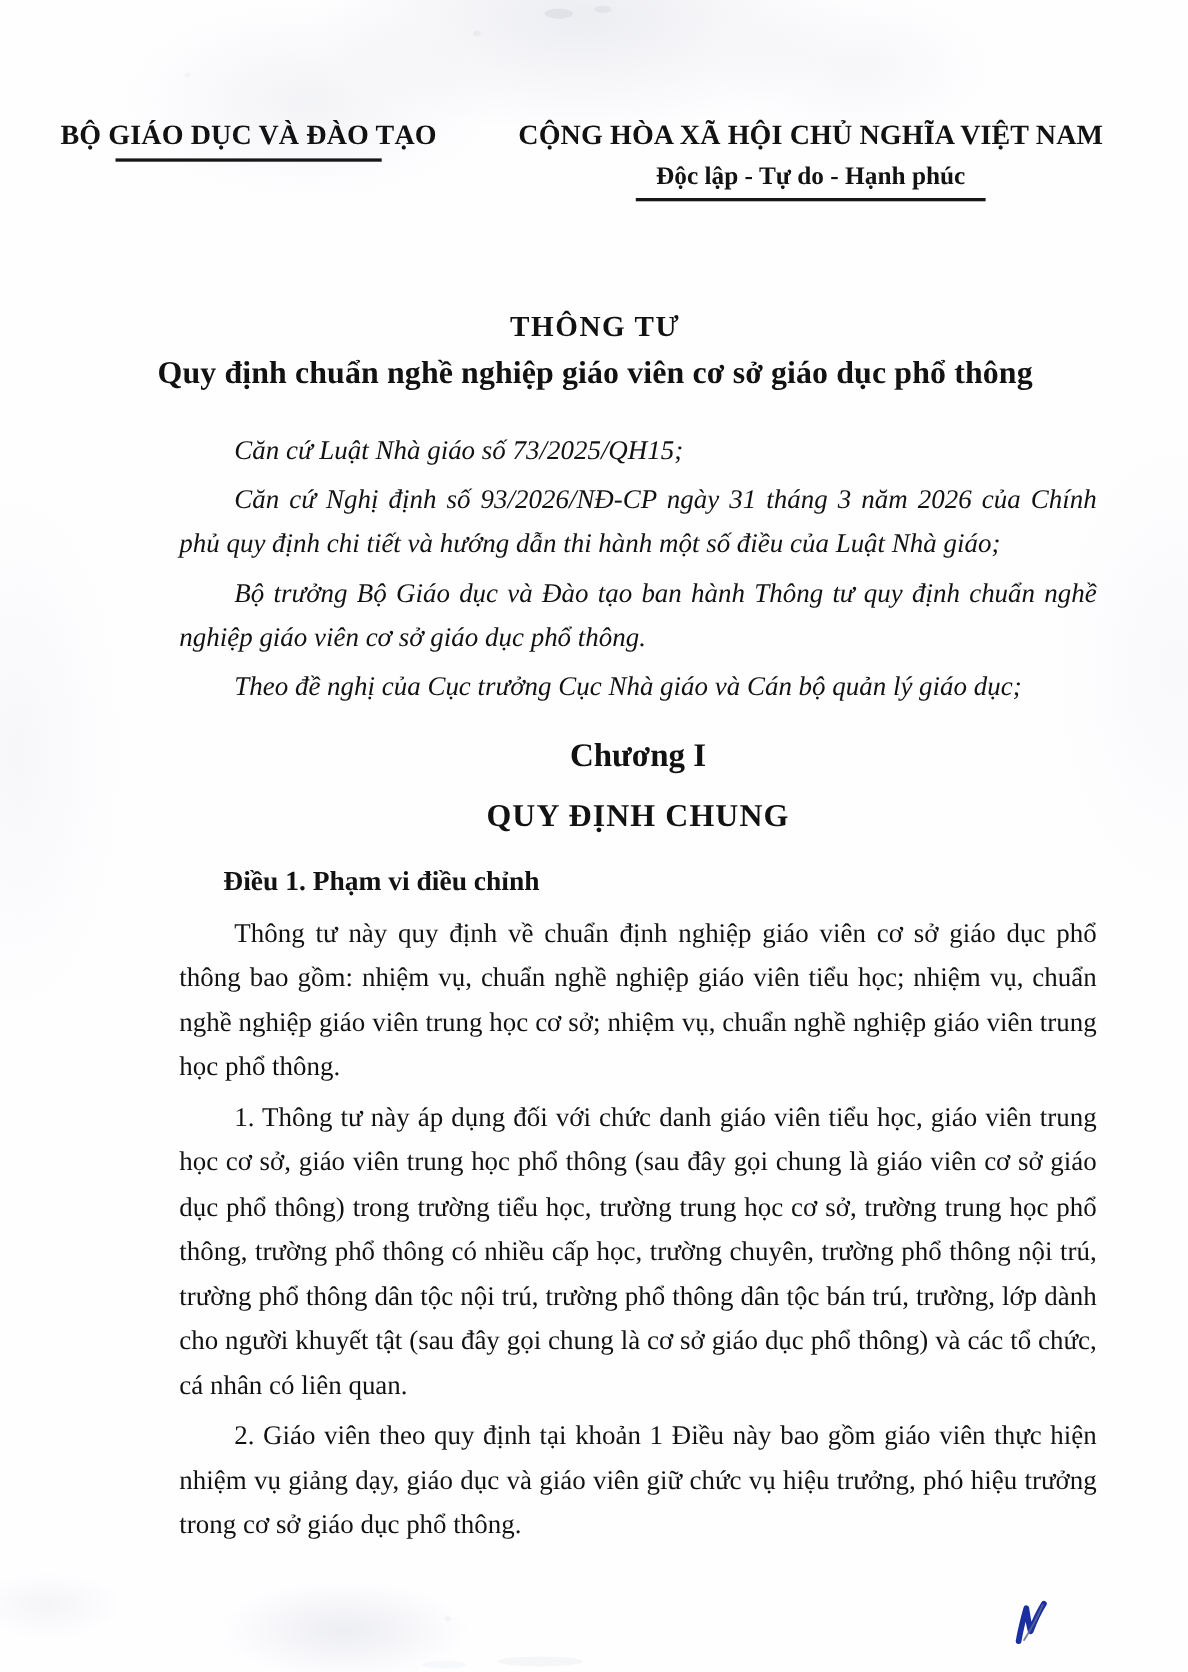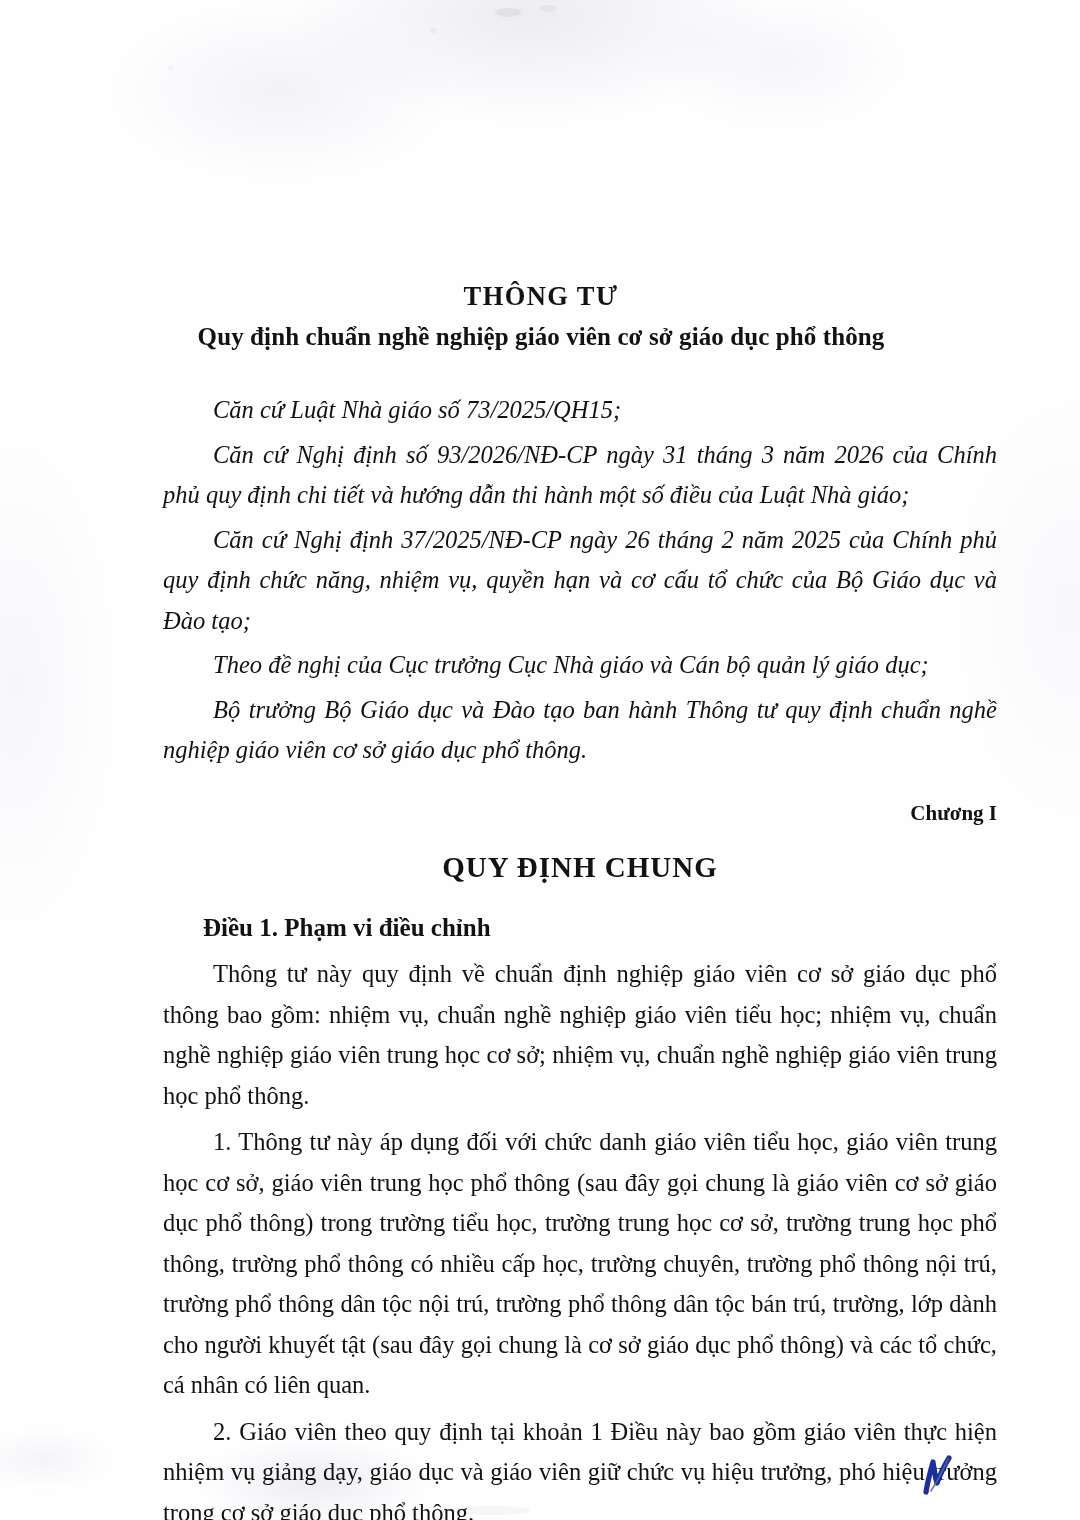--- a/index.html
+++ b/index.html
@@ -113,21 +113,21 @@
     left: 1px;
     width: 1080px;
     text-align: center;
   }
   .doc-type {
     font-size: 26.5px;
     font-weight: bold;
     letter-spacing: 1.4px;
   }
   .doc-subject {
-    font-size: 25px;
+    font-size: 29px;
     font-weight: bold;
     margin-top: 11px;
     letter-spacing: 0.1px;
   }
 
   
   .body {
     position: absolute;
     top: 390px;
     left: 163px;
@@ -141,22 +141,22 @@
     text-indent: 50px;
     margin: 0;
   }
   .para.preamble {
     font-style: italic;
   }
   .para.gap-sm  { margin-top: 4px; }
   .para.gap-md  { margin-top: 6px; }
 
   .chapter {
-    text-align: right;
-    font-size: 21px;
+    text-align: center;
+    font-size: 30px;
     font-weight: bold;
     text-indent: 0;
     margin-top: 22px;
   }
   .chapter-name {
     text-align: center;
     font-size: 29px;
     font-weight: bold;
     letter-spacing: 1px;
     text-indent: 0;
@@ -185,34 +185,44 @@
 <div class="page">
 
   <div class="scan-fleck" style="left:495px; top:8px;  width:26px; height:9px;  opacity:.50;"></div>
   <div class="scan-fleck" style="left:540px; top:5px;  width:16px; height:7px;  opacity:.40;"></div>
   <div class="scan-fleck" style="left:430px; top:28px; width:7px;  height:5px;  opacity:.35;"></div>
   <div class="scan-fleck" style="left:168px; top:66px; width:5px;  height:4px;  opacity:.30;"></div>
   <div class="scan-fleck" style="left:404px; top:1469px; width:6px; height:5px; opacity:.28;"></div>
   <div class="scan-fleck" style="left:452px; top:1506px; width:78px; height:9px; opacity:.30;"></div>
   <div class="scan-fleck" style="left:384px; top:1510px; width:40px; height:7px; opacity:.22;"></div>
 
+  <div class="letterhead">
+    <div class="lh-left">
+      <div class="ministry">BỘ GIÁO DỤC VÀ ĐÀO TẠO</div>
+      <div class="rule rule-ministry"></div>
+    </div>
+    <div class="lh-right">
+      <div class="nation">CỘNG HÒA XÃ HỘI CHỦ NGHĨA VIỆT NAM</div>
+      <div class="motto">Độc lập - Tự do - Hạnh phúc</div>
+      <div class="rule rule-motto"></div>
+    </div>
+  </div>
 
 
   <div class="title-block">
     <div class="doc-type">THÔNG TƯ</div>
     <div class="doc-subject">Quy định chuẩn nghề nghiệp giáo viên cơ sở giáo dục phổ thông</div>
   </div>
 
   <div class="body">
 
     <p class="para preamble">Căn cứ Luật Nhà giáo số 73/2025/QH15;</p>
     <p class="para preamble gap-sm">Căn cứ Nghị định số 93/2026/NĐ-CP ngày 31 tháng 3 năm 2026 của Chính phủ quy định chi tiết và hướng dẫn thi hành một số điều của Luật Nhà giáo;</p>
-    <p class="para preamble gap-sm">Căn cứ Nghị định 37/2025/NĐ-CP ngày 26 tháng 2 năm 2025 của Chính phủ quy định chức năng, nhiệm vụ, quyền hạn và cơ cấu tổ chức của Bộ Giáo dục và Đào tạo;</p>
+    <p class="para preamble gap-sm">Bộ trưởng Bộ Giáo dục và Đào tạo ban hành Thông tư quy định chuẩn nghề nghiệp giáo viên cơ sở giáo dục phổ thông.</p>
     <p class="para preamble gap-sm">Theo đề nghị của Cục trưởng Cục Nhà giáo và Cán bộ quản lý giáo dục;</p>
-    <p class="para preamble gap-sm">Bộ trưởng Bộ Giáo dục và Đào tạo ban hành Thông tư quy định chuẩn nghề nghiệp giáo viên cơ sở giáo dục phổ thông.</p>
 
     <p class="para chapter">Chương I</p>
     <p class="para chapter-name">QUY ĐỊNH CHUNG</p>
 
     <p class="para article-head first">Điều 1. Phạm vi điều chỉnh</p>
     <p class="para gap-md">Thông tư này quy định về chuẩn định nghiệp giáo viên cơ sở giáo dục phổ thông bao gồm: nhiệm vụ, chuẩn nghề nghiệp giáo viên tiểu học; nhiệm vụ, chuẩn nghề nghiệp giáo viên trung học cơ sở; nhiệm vụ, chuẩn nghề nghiệp giáo viên trung học phổ thông.</p>
 
     <p class="para gap-md">1. Thông tư này áp dụng đối với chức danh giáo viên tiểu học, giáo viên trung học cơ sở, giáo viên trung học phổ thông (sau đây gọi chung là giáo viên cơ sở giáo dục phổ thông) trong trường tiểu học, trường trung học cơ sở, trường trung học phổ thông, trường phổ thông có nhiều cấp học, trường chuyên, trường phổ thông nội trú, trường phổ thông dân tộc nội trú, trường phổ thông dân tộc bán trú, trường, lớp dành cho người khuyết tật (sau đây gọi chung là cơ sở giáo dục phổ thông) và các tổ chức, cá nhân có liên quan.</p>
     <p class="para gap-md">2. Giáo viên theo quy định tại khoản 1 Điều này bao gồm giáo viên thực hiện nhiệm vụ giảng dạy, giáo dục và giáo viên giữ chức vụ hiệu trưởng, phó hiệu trưởng trong cơ sở giáo dục phổ thông.</p>
 

